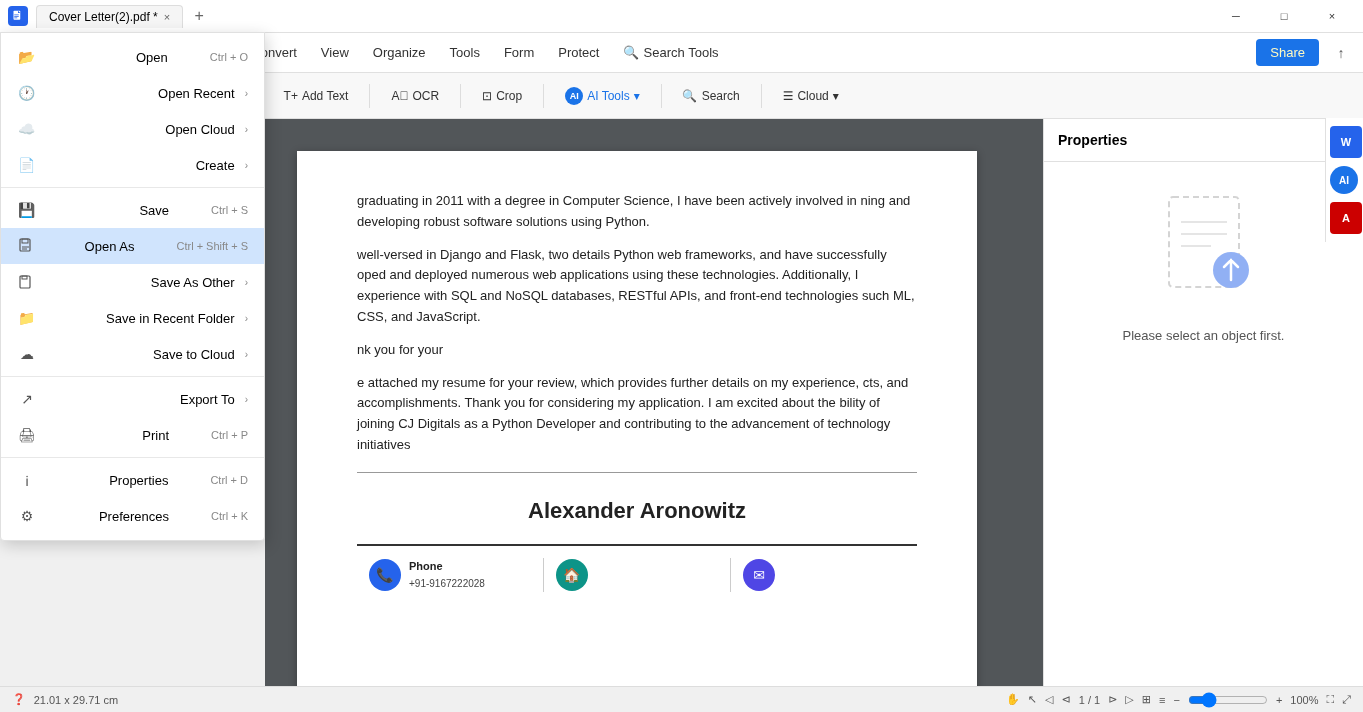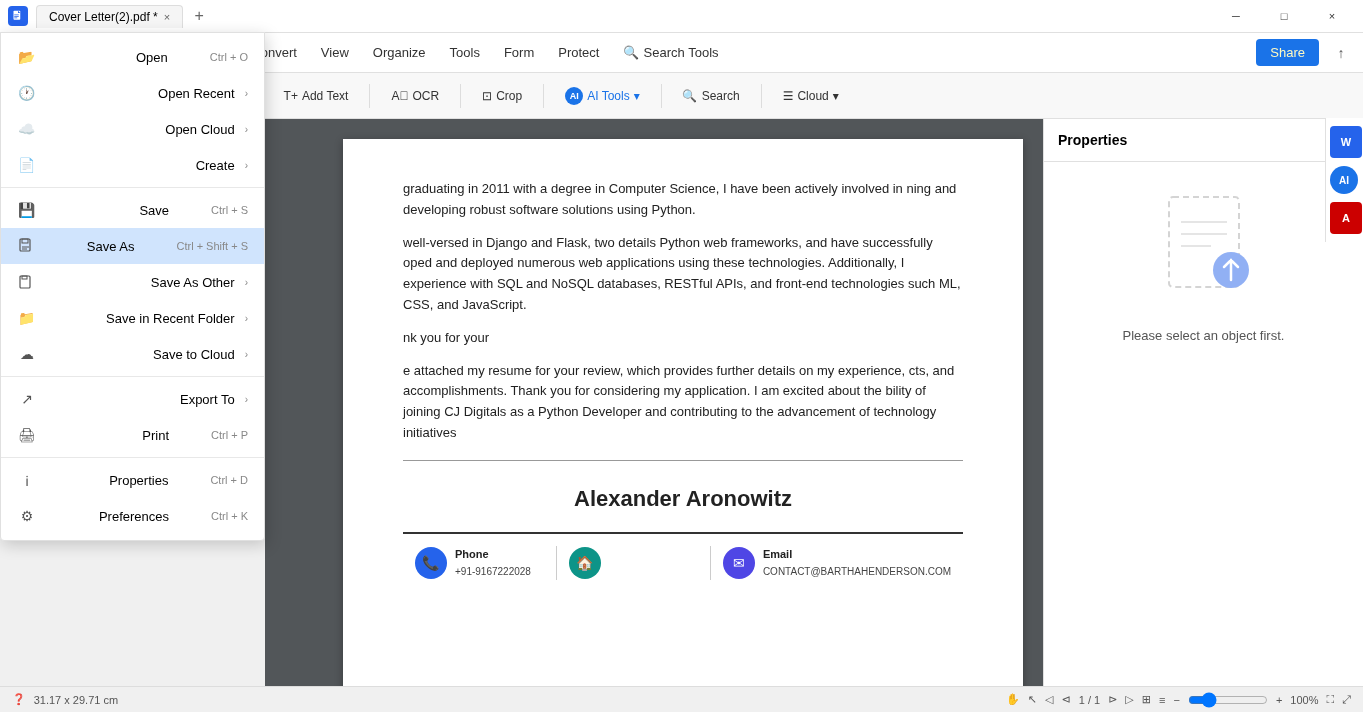--- a/index.html
+++ b/index.html
@@ -48,21 +48,21 @@
     .fm-item { display: flex; align-items: center; padding: 8px 16px; cursor: pointer; gap: 10px; position: relative; }
     .fm-item:hover, .fm-item.active { background: #e8f0fe; }
     .fm-item.active { background: #d0e4fd; }
     .fm-icon { width: 20px; height: 20px; display: flex; align-items: center; justify-content: center; color: #555; font-size: 14px; flex-shrink: 0; }
     .fm-label { flex: 1; font-size: 13px; color: #000000; text-align: right; }
     .fm-shortcut { font-size: 11px; color: #888; margin-left: auto; padding-left: 32px; }
     .fm-arrow { font-size: 10px; color: #888; }
     .fm-sep { height: 1px; background: #e8e8e8; margin: 4px 0; }
 
     
-    .doc-area { flex: 1; background: #525659; overflow: auto; display: flex; flex-direction: column; align-items: flex-end; padding: 20px; }
+    .doc-area { flex: 1; background: #525659; overflow: auto; display: flex; flex-direction: column; align-items: flex-start; padding: 32px; }
     .doc-page { background: #fff; width: 680px; min-height: 560px; padding: 40px 60px; box-shadow: 0 2px 8px rgba(0,0,0,0.3); font-size: 13px; line-height: 1.6; color: #222; }
     .doc-text { margin-bottom: 12px; }
     .doc-name { font-size: 22px; font-weight: bold; text-align: center; margin: 20px 0 8px; }
     .doc-contact { display: flex; gap: 0; margin-top: 16px; border-top: 2px solid #333; padding-top: 12px; }
     .contact-item { display: flex; align-items: center; gap: 8px; flex: 1; padding: 0 12px; border-right: 1px solid #ccc; }
     .contact-item:last-child { border-right: none; }
     .contact-icon { width: 32px; height: 32px; border-radius: 50%; display: flex; align-items: center; justify-content: center; color: #fff; font-size: 14px; }
     .contact-icon.blue { background: #2563eb; }
     .contact-icon.teal { background: #0d9488; }
     .contact-icon.indigo { background: #4f46e5; }
@@ -213,21 +213,21 @@
       <span class="fm-shortcut">Ctrl + S</span>
     </div>
     <div class="fm-item active" style="background:#d0e4fd;">
       <span class="fm-icon">
         <svg width="16" height="16" viewBox="0 0 16 16">
             <rect x="1" y="1" width="10" height="12" rx="1" fill="none" stroke="#555" stroke-width="1.2"></rect>
             <rect x="3" y="1" width="6" height="4" fill="none" stroke="#555" stroke-width="1"></rect>
             <path d="M3 9h7M3 11h5" stroke="#555" stroke-width="1"></path>
           </svg>
       </span>
-      <span class="fm-label">Save As</span>
+      <span class="fm-label">Open As</span>
       <span class="fm-shortcut">Ctrl + Shift + S</span>
     </div>
     <div class="fm-item">
       <span class="fm-icon">
         <svg width="16" height="16" viewBox="0 0 16 16">
             <rect x="1" y="2" width="10" height="12" rx="1" fill="none" stroke="#555" stroke-width="1.2"></rect>
             <rect x="3" y="2" width="5" height="3" fill="none" stroke="#555" stroke-width="1"></rect>
           </svg>
       </span>
       <span class="fm-label">Save As Other</span>
@@ -281,24 +281,20 @@
           <div>
             <div class="contact-label">Phone</div>
             <div class="contact-val">+91-9167222028</div>
           </div>
         </div>
         <div class="contact-item">
           <div class="contact-icon teal">🏠</div>
         </div>
         <div class="contact-item">
           <div class="contact-icon indigo">✉</div>
-          <div>
-            <div class="contact-label">Email</div>
-            <div class="contact-val">CONTACT@BARTHAHENDERSON.COM</div>
-          </div>
         </div>
       </div>
     </div>
   </div>
 
   <div class="right-panel">
     <div class="right-panel-header">
       <span class="right-panel-title">Properties</span>
       <span class="right-panel-close">×</span>
     </div>
@@ -321,21 +317,21 @@
     <div style="position:absolute; right:0; top:calc(32px + 40px + 46px); display:flex; flex-direction:column; gap:8px; padding:8px 4px; background:#fff; border-left:1px solid #e0e0e0; width:38px;">
       <div class="rt-icon" style="background:#2563eb; color:#fff; border-radius:4px; font-size:11px; font-weight:bold;">W</div>
       <div class="rt-icon" style="background:#1a73e8; color:#fff; border-radius:50%; font-size:10px; font-weight:bold; width:28px; height:28px;">AI</div>
       <div class="rt-icon" style="background:#c00; color:#fff; border-radius:4px; font-size:11px; font-weight:bold;">A</div>
     </div>
   </div>
 </div>
 
 <div class="statusbar">
   <span style="cursor:pointer;">❓</span>
-  <span>31.17 x 29.71 cm</span>
+  <span>21.01 x 29.71 cm</span>
   <div class="statusbar-right">
     <span style="cursor:pointer;">✋</span>
     <span style="cursor:pointer;">↖</span>
     <span style="cursor:pointer;">◁</span>
     <span style="cursor:pointer;">⊲</span>
     <span>
       <span>1</span>
       <span> / </span>
       <span>1</span>
     </span>

